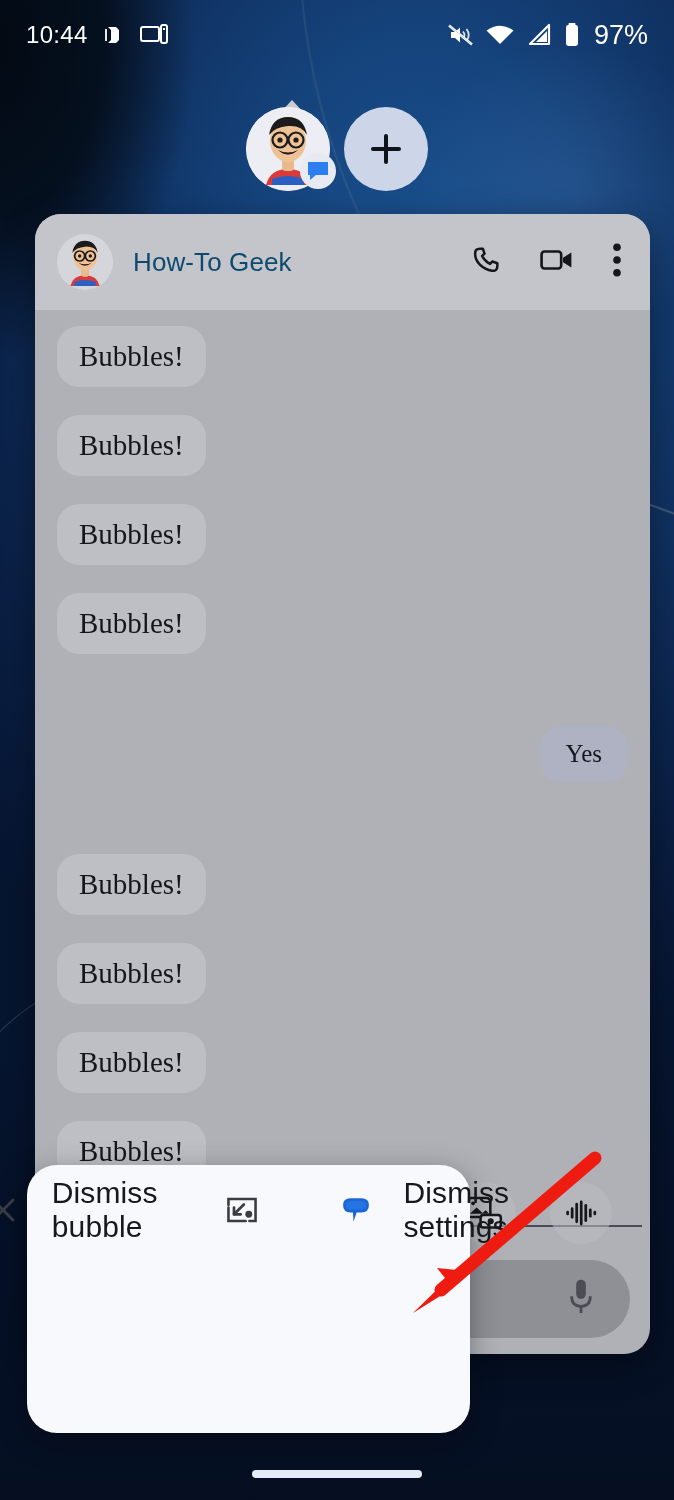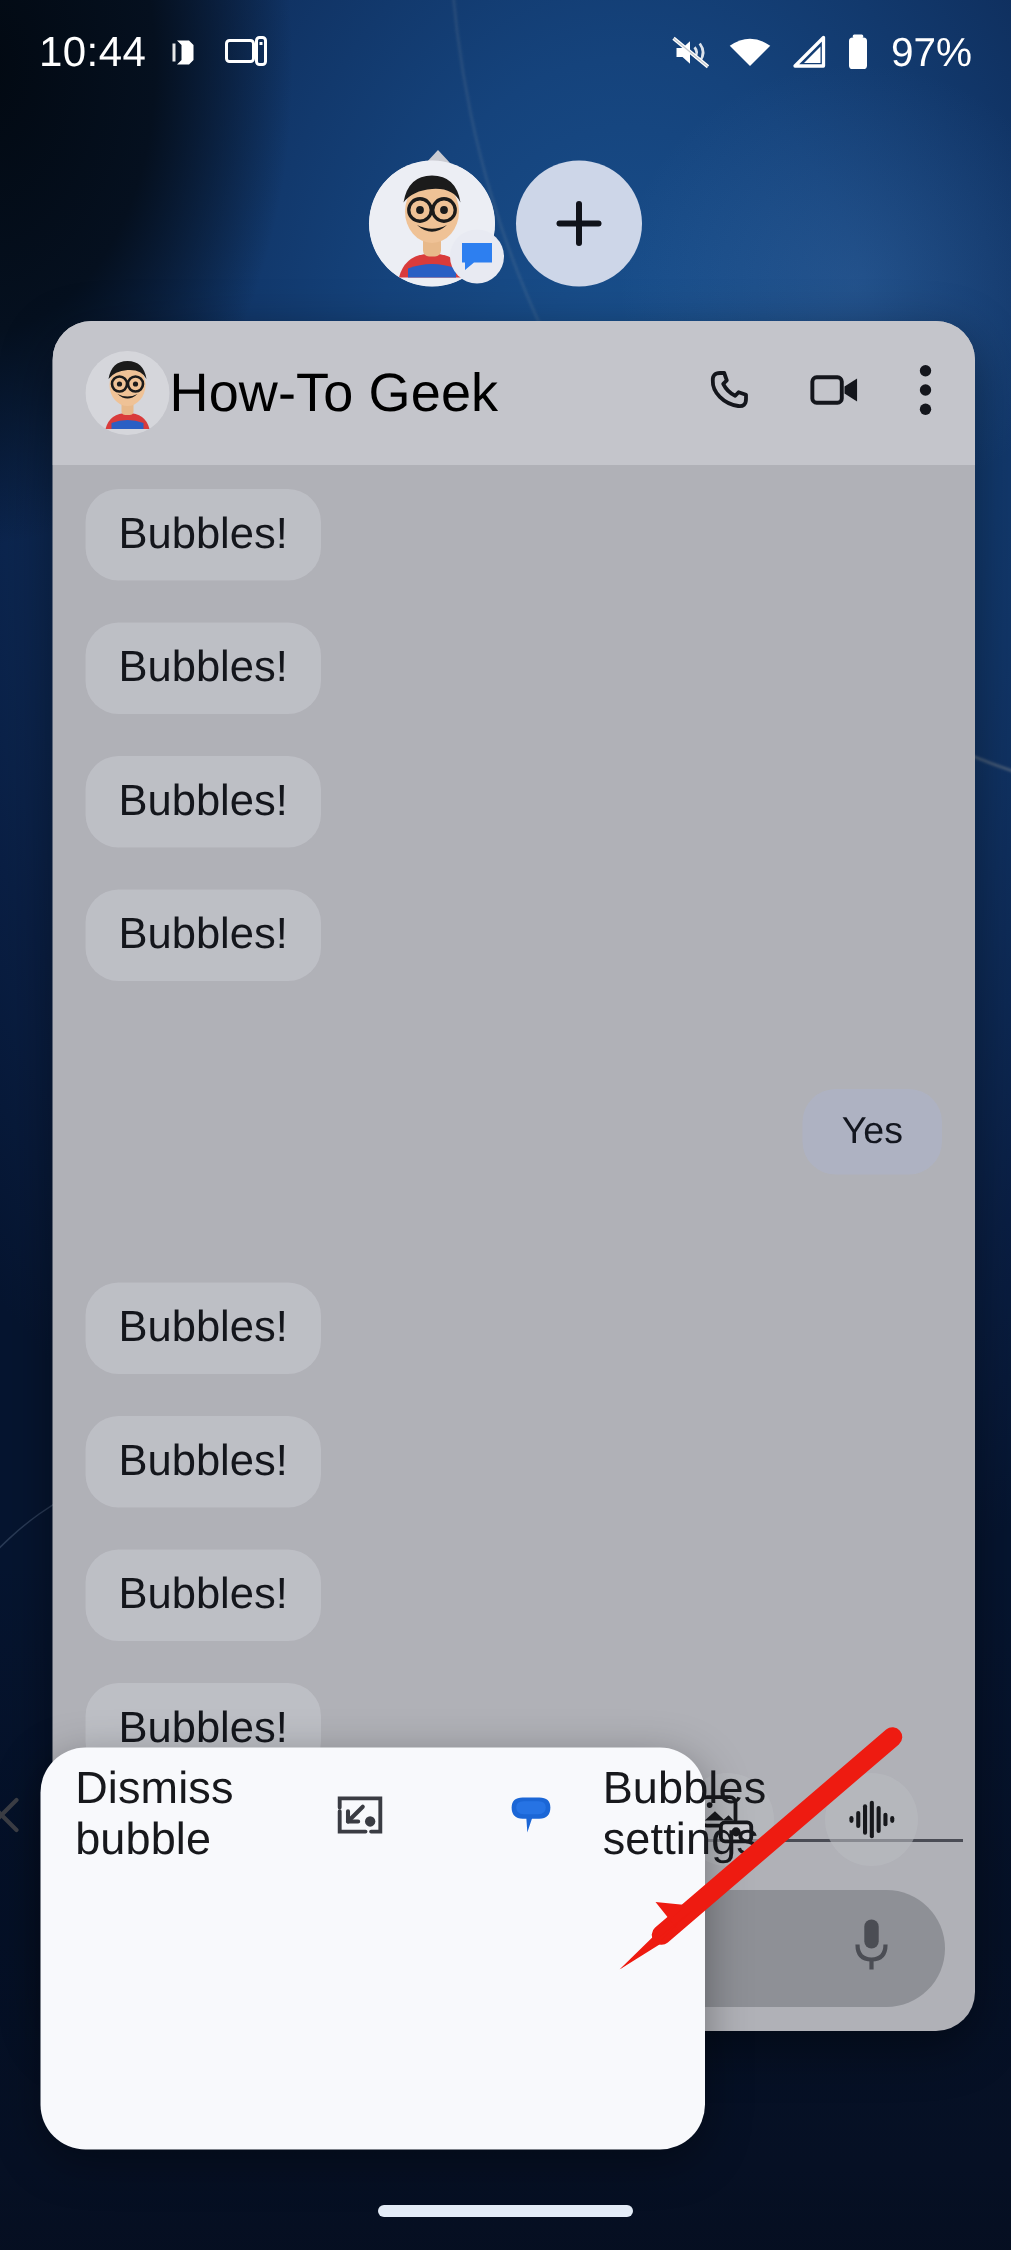--- a/index.html
+++ b/index.html
@@ -45,21 +45,21 @@
     background:radial-gradient(ellipse at center, rgba(120,170,230,0.14) 0%, rgba(120,170,230,0) 70%);
   }
 
   
   #statusbar {
     position:absolute; top:0; left:0; width:100%; height:70px;
     display:flex; align-items:center; justify-content:space-between;
     padding:0 26px; color:#fff; z-index:40;
   }
   .sb-left { display:flex; align-items:center; gap:14px; }
-  .sb-time { font-size:28px; font-weight:500; letter-spacing:0.3px; }
+  .sb-time { font-size:24px; font-weight:500; letter-spacing:0.3px; }
   .sb-right { display:flex; align-items:center; gap:11px;text-align:center; }
   .sb-pct { font-size:27px; font-weight:500; margin-left:2px; }
   .sb-ic { display:block; }
 
   
   #bubble-row {
     position:absolute; top:107px; left:0; width:100%;
     display:flex; justify-content:center; align-items:center; gap:14px;
     z-index:30;
   }
@@ -91,26 +91,26 @@
     position:absolute; left:35px; top:214px; width:615px; height:1140px;
     background:#b0b1b7; border-radius:26px; z-index:20;
     box-shadow:0 10px 34px rgba(0,0,0,0.42);
     overflow:hidden;
   }
   #chat-header {
     height:96px; display:flex; align-items:center; padding:0 22px;
     background:#c4c5cb;
   }
   .hdr-avatar { width:56px; height:56px; border-radius:50%; background:#cfd0d5; flex:none; position:relative; overflow:visible; }
-  .hdr-title { font-size:36px; color:#000000; flex:1; letter-spacing:0.1px; }
+  .hdr-title { font-size:26px; color:#0c4a6e; margin-left:20px; flex:1; letter-spacing:0.1px; }
   .hdr-icons { display:flex; align-items:center; gap:38px; padding-right:6px; }
   .hdr-ic { cursor:pointer; display:block; }
 
   #msg-area { position:relative; height:1044px; padding-top:16px; }
-  .msg-row { display:flex; padding:0 22px; margin-bottom:28px; }
+  .msg-row { display:flex; padding:0 22px; margin-bottom:28px;font-family:Liberation Serif, serif; }
   .msg-row.out { justify-content:flex-end; }
   .bubble-in {
     background:rgba(199,200,206,0.60);
     color:#14161c; font-size:29px;
     padding:14px 22px; border-radius:22px;
     max-width:72%;
   }
   .bubble-out {
     background:rgba(174,179,196,0.85);
     color:#13161f; font-size:25px;
@@ -422,18 +422,18 @@
     </span>
   </div>
 
   <div class="menu-item">
     <span class="menu-ic">
       <svg width="32" height="30" viewBox="0 0 26 24">
         <path d="M2.5 8 Q2.5 2.5 8.5 2.5 L17.5 2.5 Q23.5 2.5 23.5 8 Q23.5 14 17.5 14 L13.5 14 L11 21.5 L10.5 14 L8.5 14 Q2.5 14 2.5 8 Z" fill="#1b66d6"></path>
         <path d="M5 8 Q5 4.6 9 4.6 L17 4.6 Q21 4.6 21 8 Q21 11.6 17 11.6 L9 11.6 Q5 11.6 5 8 Z" fill="#2f7ef0" opacity="0.55"></path>
       </svg>
     </span>
-    <span class="menu-label">Bubbles settings</span>
+    <span class="menu-label">Dismiss settings</span>
   </div>
 
 </div>
 
 <div id="home-bar"></div>
 
 </body></html>

